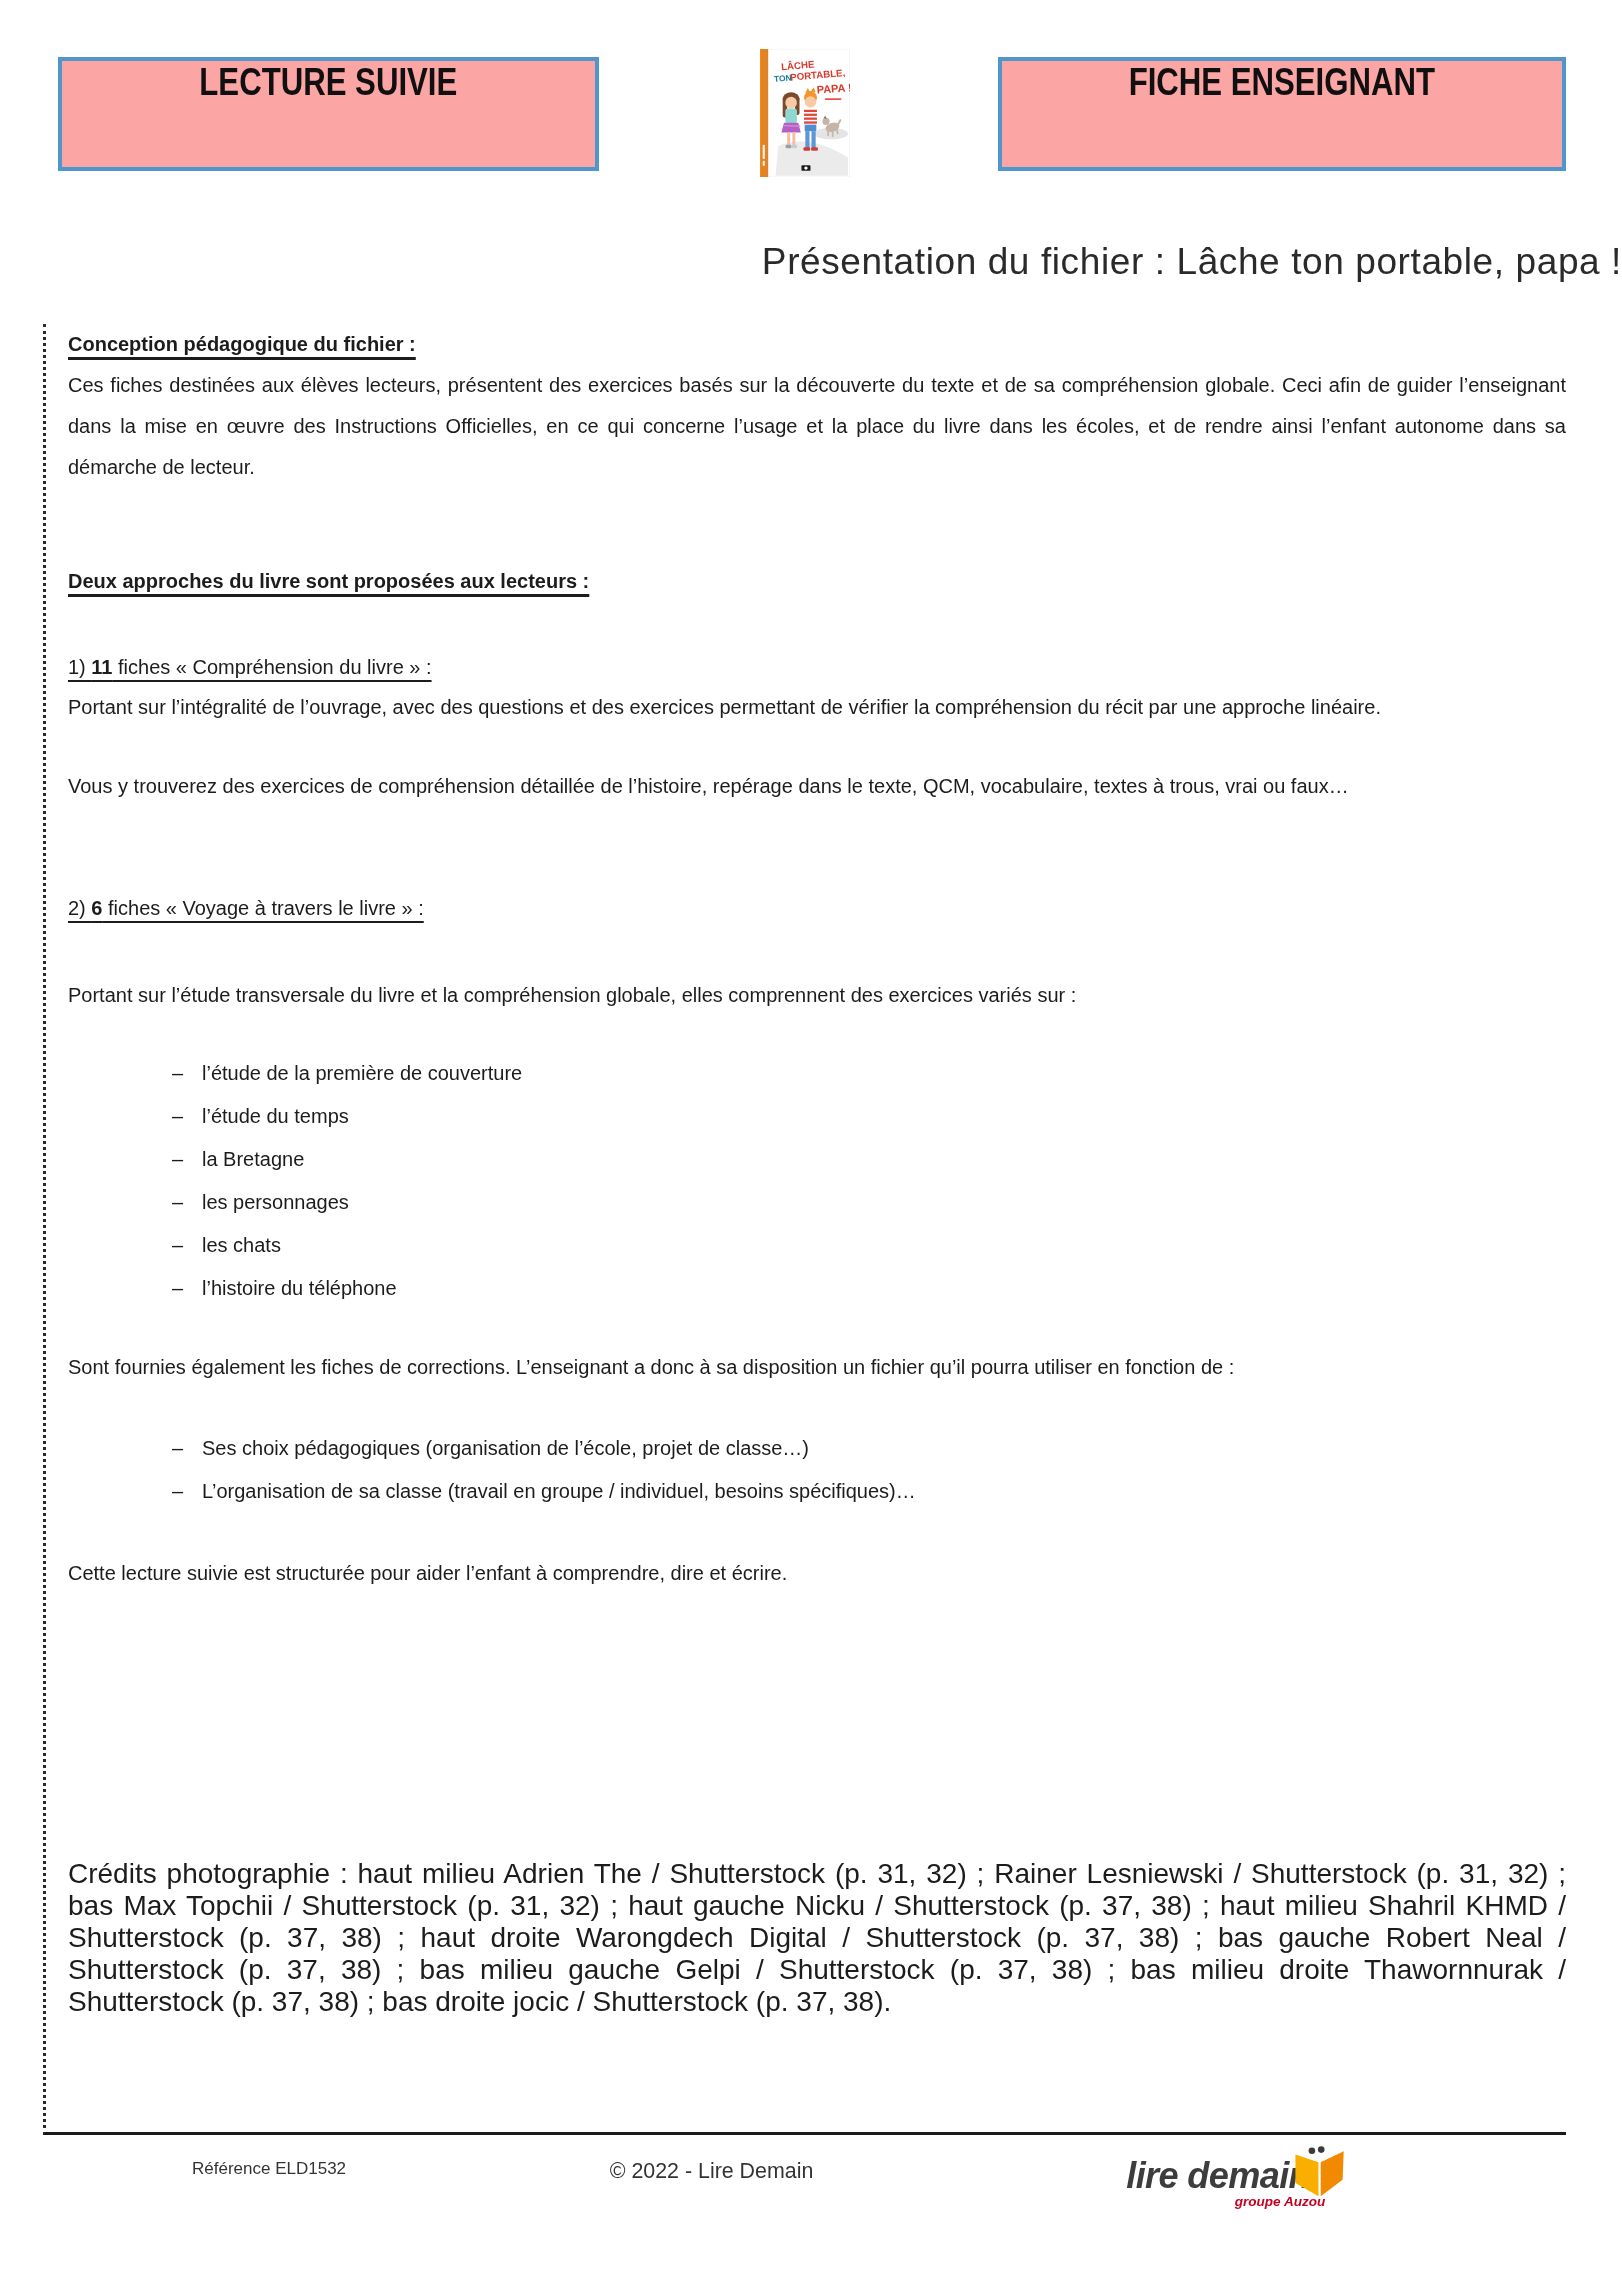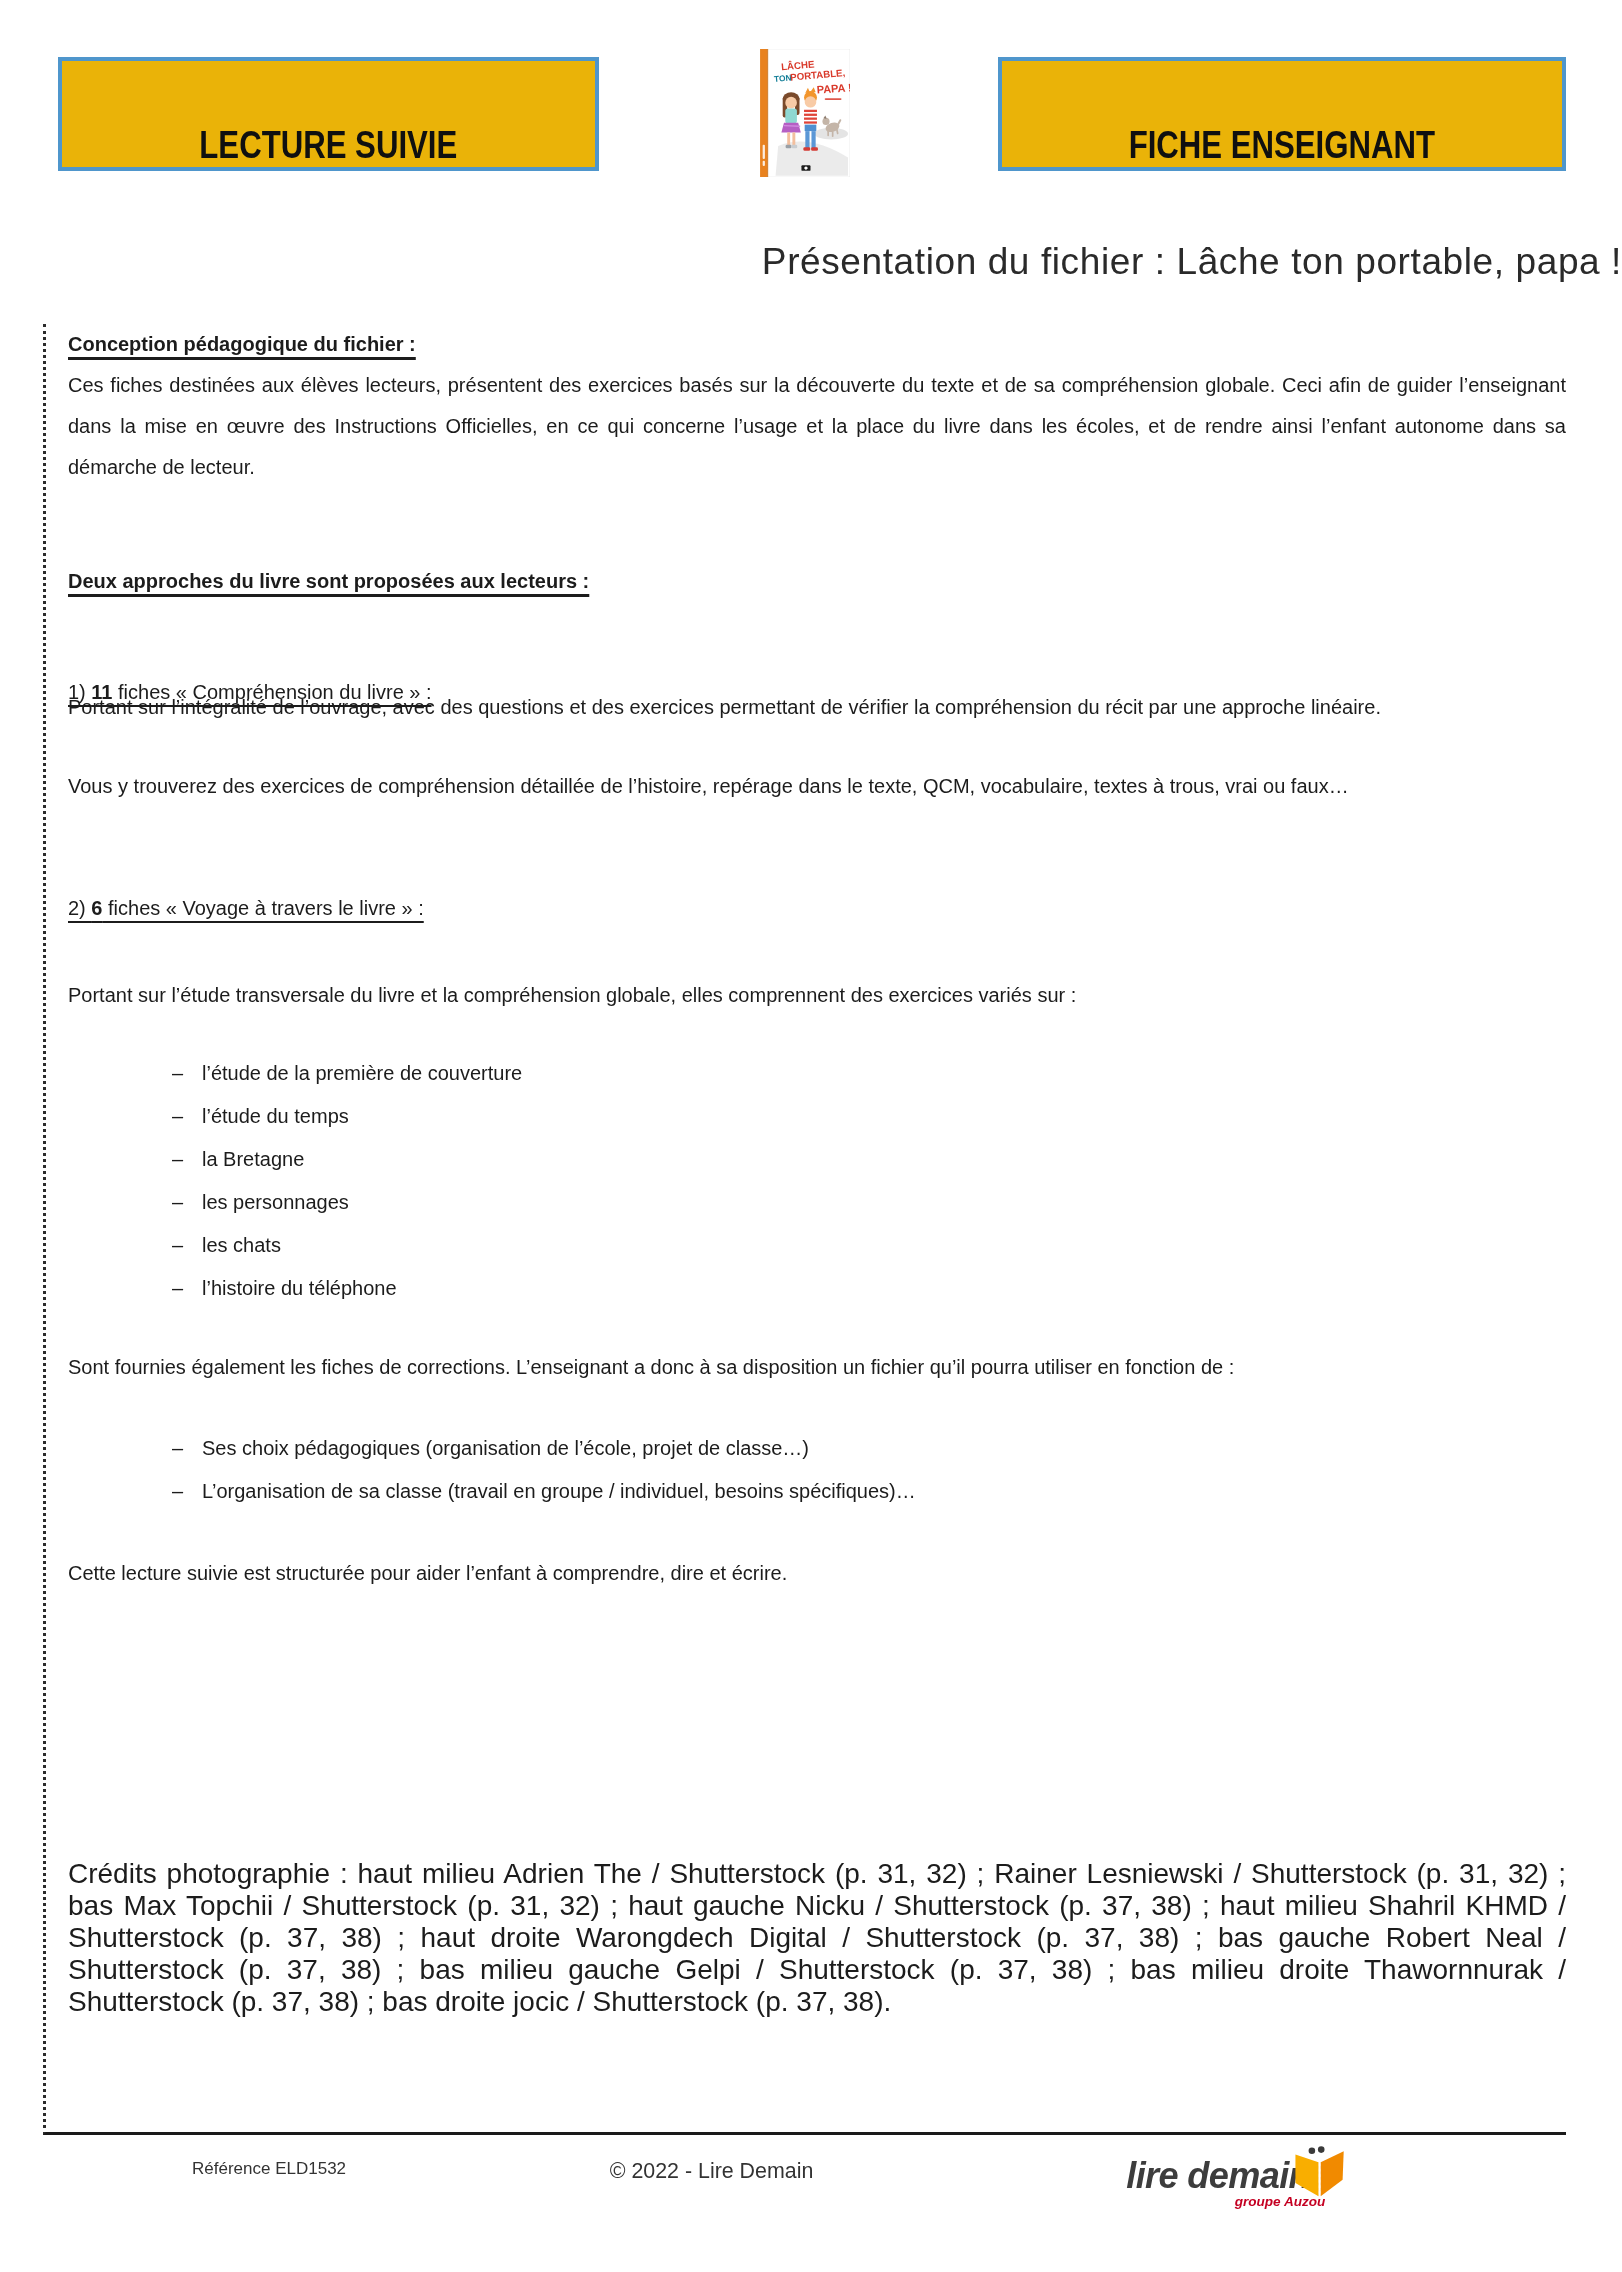--- a/index.html
+++ b/index.html
@@ -8,22 +8,22 @@
     width:1622px;height:2273px;
     background:#ffffff;
     font-family:"Liberation Sans", sans-serif;
     color:#1f1f1f;
     overflow:hidden;
   }
   
   .hdr-box{
     position:absolute;
     border:4.5px solid #4f96cc;
-    background:#eab308;
-    display:flex;align-items:flex-end;justify-content:center;
+    background:#fca5a5;
+    display:flex;align-items:flex-start;justify-content:center;
   }
   .hdr-box.left{left:58px;top:57px;width:533px;height:106px;}
   .hdr-box.right{left:998px;top:57px;width:560px;height:106px;}
   .hdr-label{
     font-weight:700;font-size:38px;color:#101010;
     transform:scaleX(.82);white-space:nowrap;letter-spacing:0;
   }
   .cover-svg{position:absolute;left:760px;top:49px;width:90px;height:128px;}
   
   .doc-title{
@@ -133,21 +133,21 @@
   <div class="doc-title">Présentation du fichier : Lâche ton portable, papa !</div>
 
   <div class="frame">
 
     <div class="blk hline" style="top:0;">Conception pédagogique du fichier :</div>
 
     <div class="blk just" style="top:41px;">Ces fiches destinées aux élèves lecteurs, présentent des exercices basés sur la découverte du texte et de sa compréhension globale. Ceci afin de guider l’enseignant dans la mise en œuvre des Instructions Officielles, en ce qui concerne l’usage et la place du livre dans les écoles, et de rendre ainsi l’enfant autonome dans sa démarche de lecteur.</div>
 
     <div class="blk hline" style="top:237px;">Deux approches du livre sont proposées aux lecteurs :</div>
 
-    <div class="blk uline" style="top:323px;margin-top:25px;"><span>1) </span><b>11</b><span> fiches « Compréhension du livre » :</span></div>
+    <div class="blk uline" style="top:323px;"><span>1) </span><b>11</b><span> fiches « Compréhension du livre » :</span></div>
 
     <div class="blk just" style="top:363px;">Portant sur l’intégralité de l’ouvrage, avec des questions et des exercices permettant de vérifier la compréhension du récit par une approche linéaire.</div>
 
     <div class="blk just" style="top:442px;">Vous y trouverez des exercices de compréhension détaillée de l’histoire, repérage dans le texte, QCM, vocabulaire, textes à trous, vrai ou faux…</div>
 
     <div class="blk uline" style="top:564px;"><span>2) </span><b>6</b><span> fiches « Voyage à travers le livre » :</span></div>
 
     <div class="blk just" style="top:651px;">Portant sur l’étude transversale du livre et la compréhension globale, elles comprennent des exercices variés sur :</div>
 
     <div class="blk" style="top:728px;">

